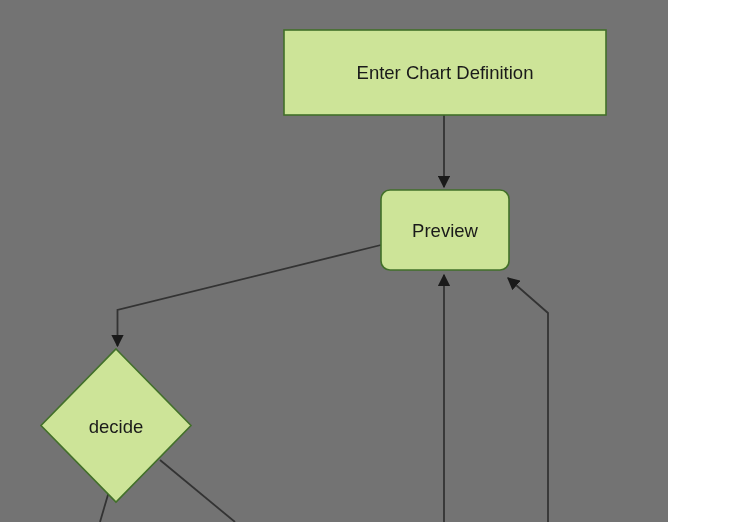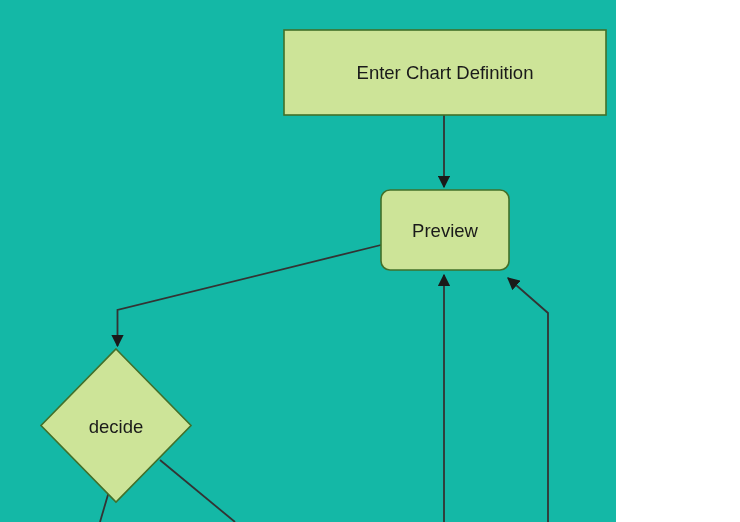--- a/index.html
+++ b/index.html
@@ -6,23 +6,23 @@
     margin: 0;
     padding: 0;
     width: 740px;
     height: 522px;
     background: #ffffff;
     overflow: hidden;
     font-family: "Liberation Sans", sans-serif;
   }
   .canvas-wrap {
     position: relative;
-    width: 616px;
+    width: 668px;
     height: 522px;
-    background: #14b8a6;
+    background: #737373;
   }
   svg {
     display: block;
   }
   .node-shape {
     fill: #cde498;
     stroke: #42702a;
     stroke-width: 1.6;
   }
   .edge-line {

